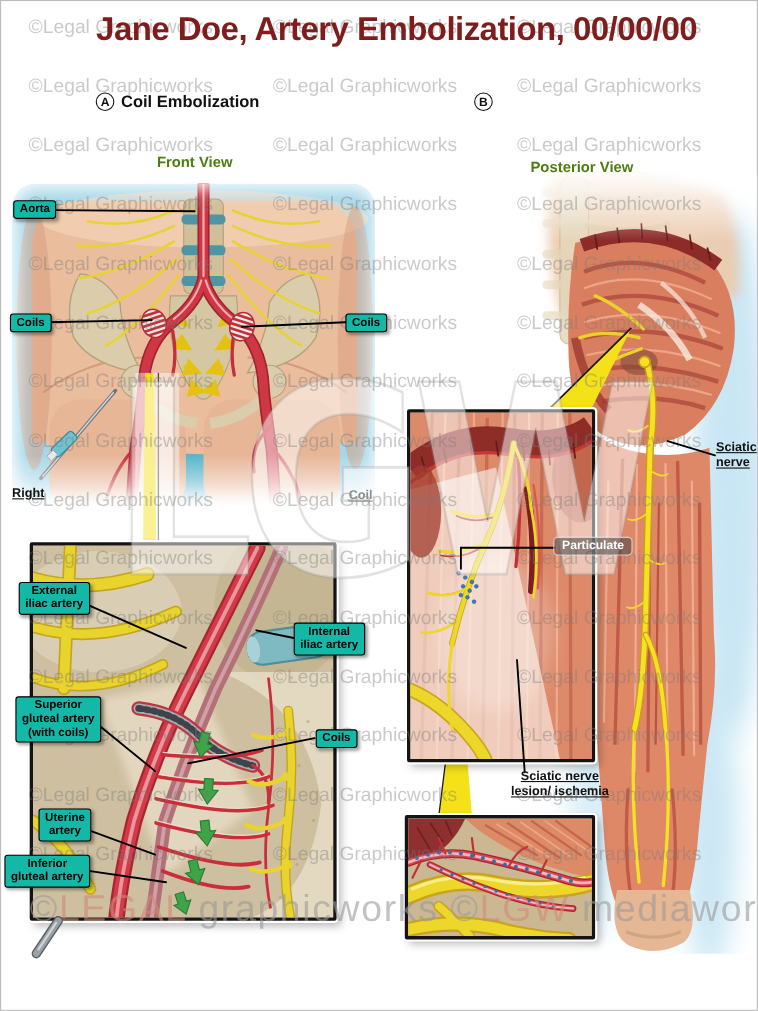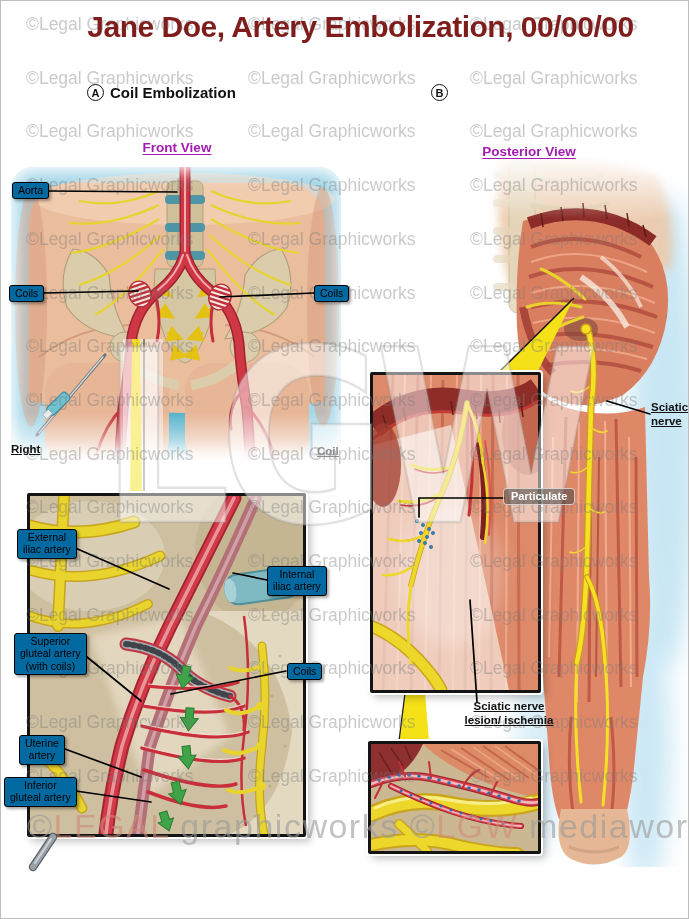--- a/index.html
+++ b/index.html
@@ -3,22 +3,22 @@
 <meta charset="utf-8">
 <style>
   html,body{margin:0;padding:0;background:#e8e8e8;font-family:"Liberation Sans",sans-serif;}
   #page{position:relative;width:689px;height:919px;margin:0 auto;background:#fff;border:1px solid #bdbdbd;overflow:hidden;box-sizing:border-box;}
   #page *{box-sizing:border-box;}
   .abs{position:absolute;}
   
   .main-title{left:16px;top:9px;width:100%;text-align:center;font-size:30px;font-weight:800;color:#7f1d1d;letter-spacing:-.5px;}
   .sec-header{display:flex;align-items:center;gap:6px;font-size:15px;font-weight:700;color:#111;}
   .circ{display:inline-flex;align-items:center;justify-content:center;width:17px;height:17px;border:1.6px solid #111;border-radius:50%;font-size:11px;font-weight:700;background:#fff;}
-  .view-title{font-size:13.5px;font-weight:700;color:#a21caf;text-decoration:underline;text-underline-offset:2px;transform:translateX(-50%);}
-  .lbl{background:#0369a1;border:1.4px solid #000;border-radius:3px;padding:1px 5px 2px;font-size:10.5px;font-weight:400;line-height:1.18;color:#000;text-align:center;white-space:pre-line;box-shadow:2px 2px 3px rgba(0,0,0,.35);z-index:6;}
+  .view-title{font-size:13.5px;font-weight:700;color:#4d7c0f;text-underline-offset:2px;transform:translateX(-50%);}
+  .lbl{background:#14b8a6;border:1.4px solid #000;border-radius:3px;padding:1px 5px 2px;font-size:10.5px;font-weight:700;line-height:1.18;color:#000;text-align:center;white-space:pre-line;box-shadow:2px 2px 3px rgba(0,0,0,.35);z-index:6;}
   .lbl-dark{background:rgba(70,70,70,.55);border:1px solid rgba(255,255,255,.65);border-radius:4px;padding:1px 7px 2px;font-size:11px;font-weight:700;color:#fff;z-index:6;}
   .txt{font-size:11.5px;font-weight:700;color:#111;white-space:pre-line;line-height:1.2;z-index:6;text-decoration:underline;}
   .txt.gray{color:#8d8d8d;}
   .txt.center{text-align:center;}
   .footer-line{left:0;top:858px;width:100%;text-align:center;font-size:24px;color:#8c8c8c;letter-spacing:.2px;z-index:6;}
   
   #wm-layer{left:0;top:0;width:689px;height:919px;z-index:4;pointer-events:none;}
   .wm-tile{position:absolute;font-size:17.5px;color:rgba(122,122,122,.40);white-space:nowrap;}
   .wm-center{position:absolute;left:100px;top:342px;font-size:240px;line-height:.8;font-weight:700;color:rgba(255,255,255,.50);-webkit-text-stroke:2.5px rgba(150,150,150,.28);letter-spacing:-14px;transform:scale(.85,1);transform-origin:left top;font-family:"DejaVu Sans",sans-serif;}
   .wm-brand{position:absolute;left:26px;top:806px;font-size:34px;letter-spacing:1.5px;white-space:nowrap;opacity:.6;}
@@ -655,21 +655,21 @@
   <div class="abs txt gray" style="left:316px;top:444px;">Coil</div>
 
   <div class="abs lbl" style="left:16px;top:528px;">External
 iliac artery</div>
   <div class="abs lbl" style="left:266px;top:565px;">Internal
 iliac artery</div>
   <div class="abs lbl" style="left:13px;top:632px;">Superior
 gluteal artery
 (with coils)</div>
   <div class="abs lbl" style="left:286px;top:662px;">Coils</div>
-  <div class="abs lbl" style="left:18px;top:734px;">Uterine
+  <div class="abs lbl" style="left:34px;top:734px;">Uterine
 artery</div>
   <div class="abs lbl" style="left:3px;top:776px;">Inferior
 gluteal artery</div>
 
   <div class="abs txt" style="left:650px;top:400px;">Sciatic
 nerve</div>
   <div class="abs lbl-dark" style="left:502px;top:487px;">Particulate</div>
   <div class="abs txt center" style="left:452px;top:699px;width:112px;">Sciatic nerve
 lesion/ ischemia</div>
 

